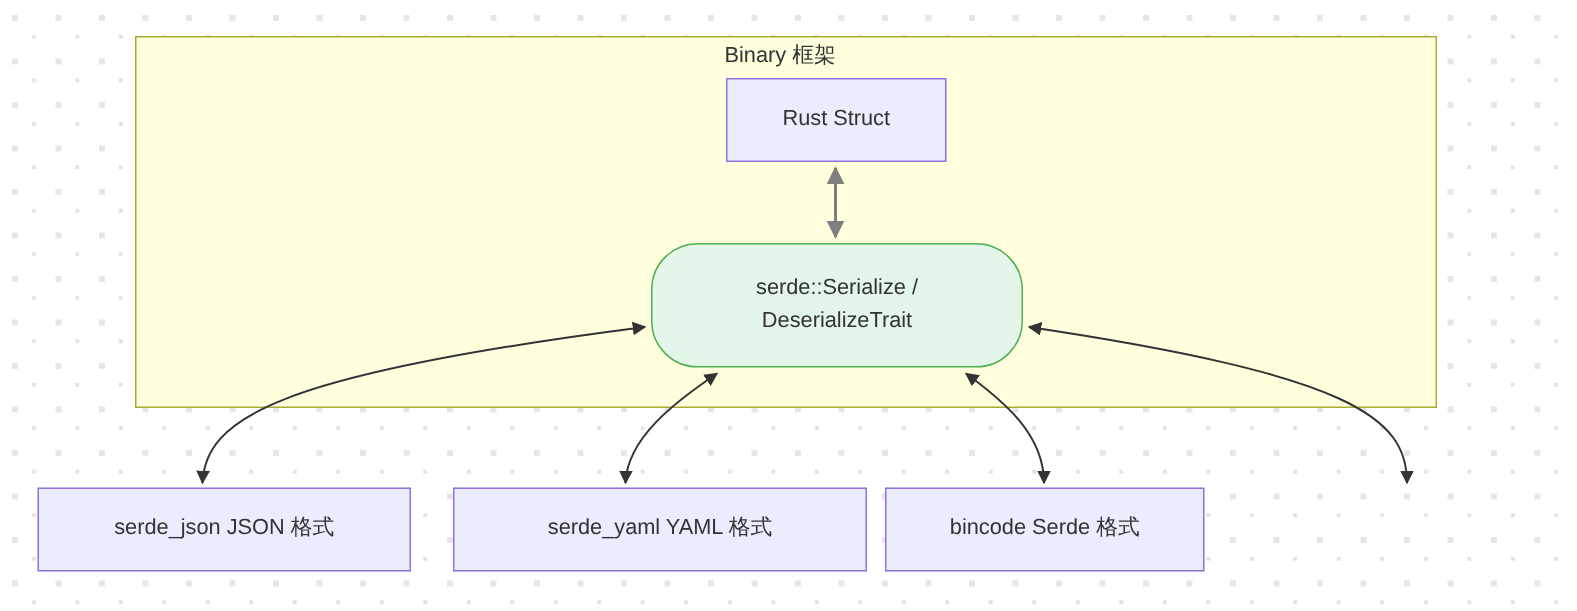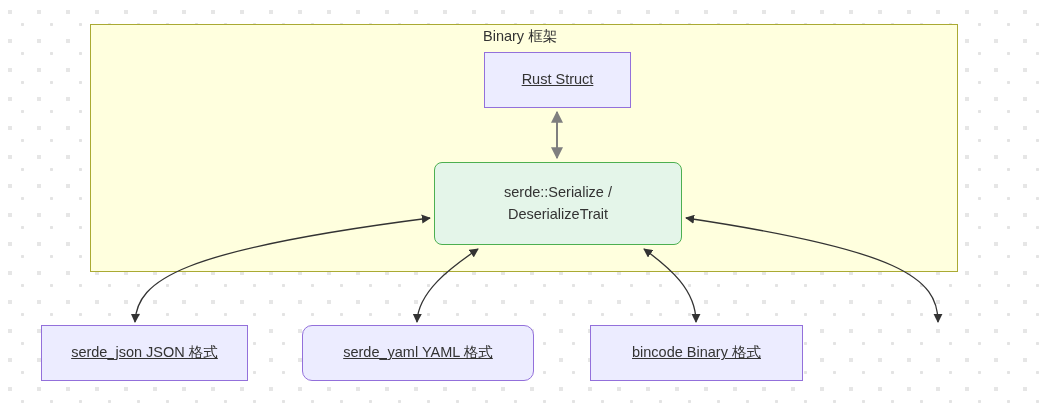--- a/index.html
+++ b/index.html
@@ -79,54 +79,52 @@
     top: 27px;
     font-size: 14.5px;
     color: #333333;
     white-space: nowrap;
   }
   .purple-node {
     background: #ececff;
     border: 1px solid #9370db;
     color: #333333;
     font-size: 14.5px;
-    text-decoration: underline;
   }
   .green-node {
     background: #e4f5e9;
     border: 1px solid #4caf50;
     border-radius: 8px;
     color: #333333;
     font-size: 14.5px;
   }
   #node-rust-struct {
     left: 484px;
     top: 52px;
     width: 147px;
     height: 56px;
   }
   #node-serde-trait {
     left: 434px;
     top: 162px;
     width: 248px;
     height: 83px;
+    border-radius: 31px;
   }
   #node-serde-json {
     left: 25px;
     top: 325px;
-    width: 207px;
+    width: 249px;
     height: 56px;
-    margin-left: 16px;
   }
   #node-serde-yaml {
     left: 302px;
     top: 325px;
-    width: 232px;
+    width: 276px;
     height: 56px;
-    border-radius: 10px;
   }
   #node-bincode {
     left: 590px;
     top: 325px;
     width: 213px;
     height: 56px;
   }
   #node-more {
     left: 857px;
     top: 325px;
@@ -183,17 +181,17 @@
 
   <div id="node-serde-json" class="node purple-node">
     <span class="node-label">serde_json JSON 格式</span>
   </div>
 
   <div id="node-serde-yaml" class="node purple-node">
     <span class="node-label">serde_yaml YAML 格式</span>
   </div>
 
   <div id="node-bincode" class="node purple-node">
-    <span class="node-label">bincode Binary 格式</span>
+    <span class="node-label">bincode Serde 格式</span>
   </div>
 
 
 </div>
 
 </body></html>

